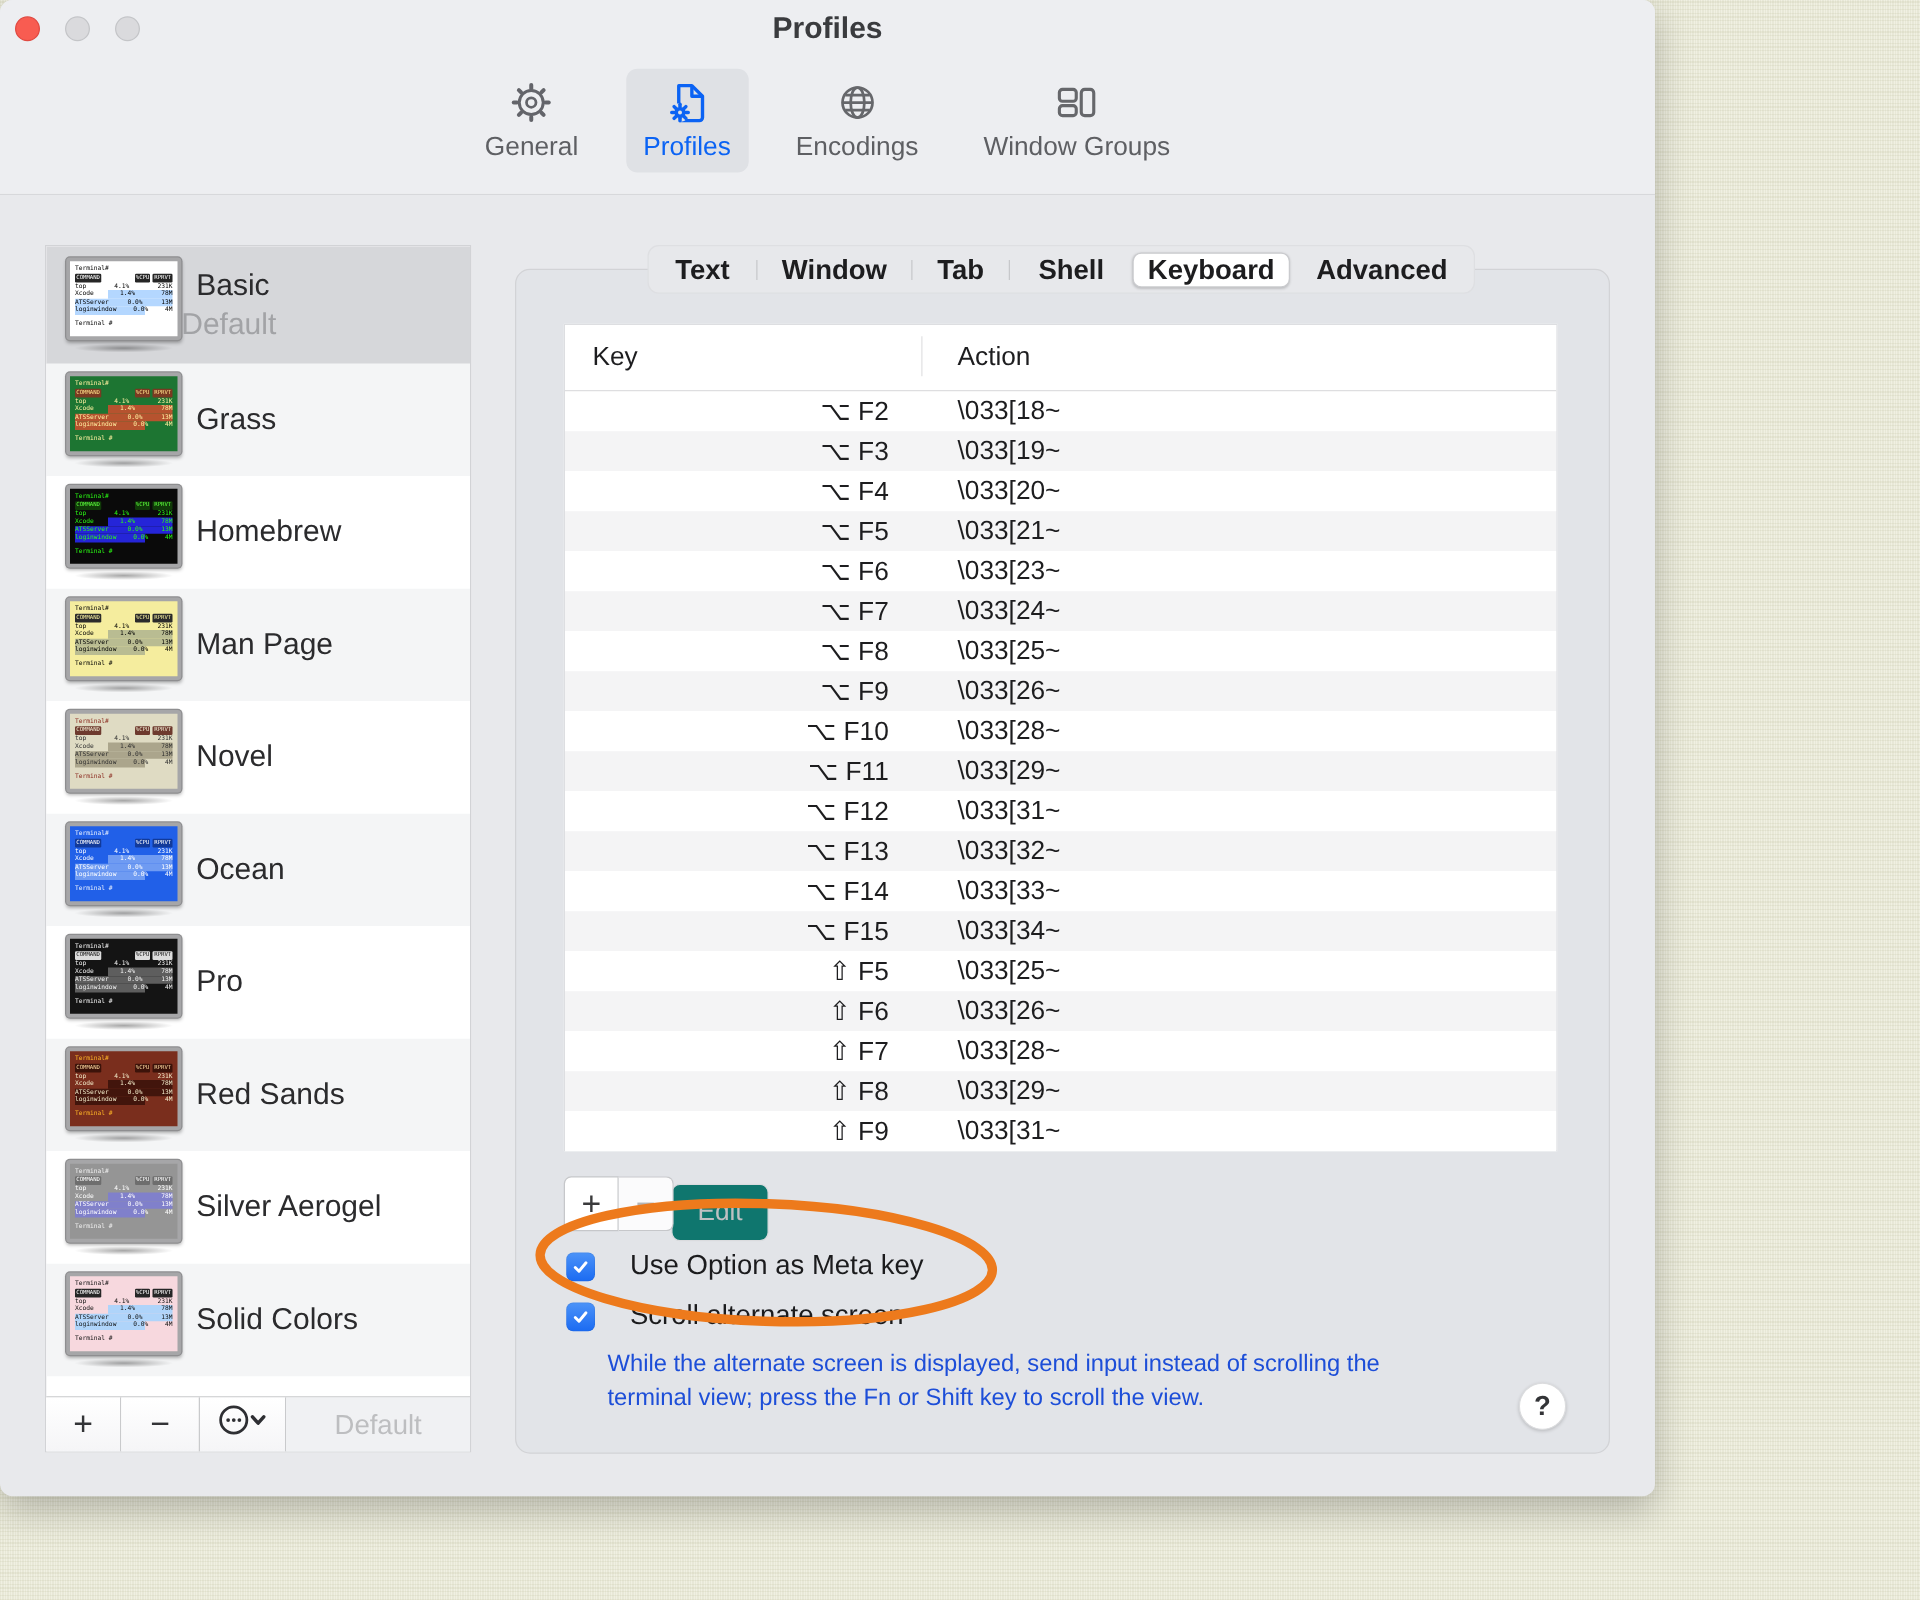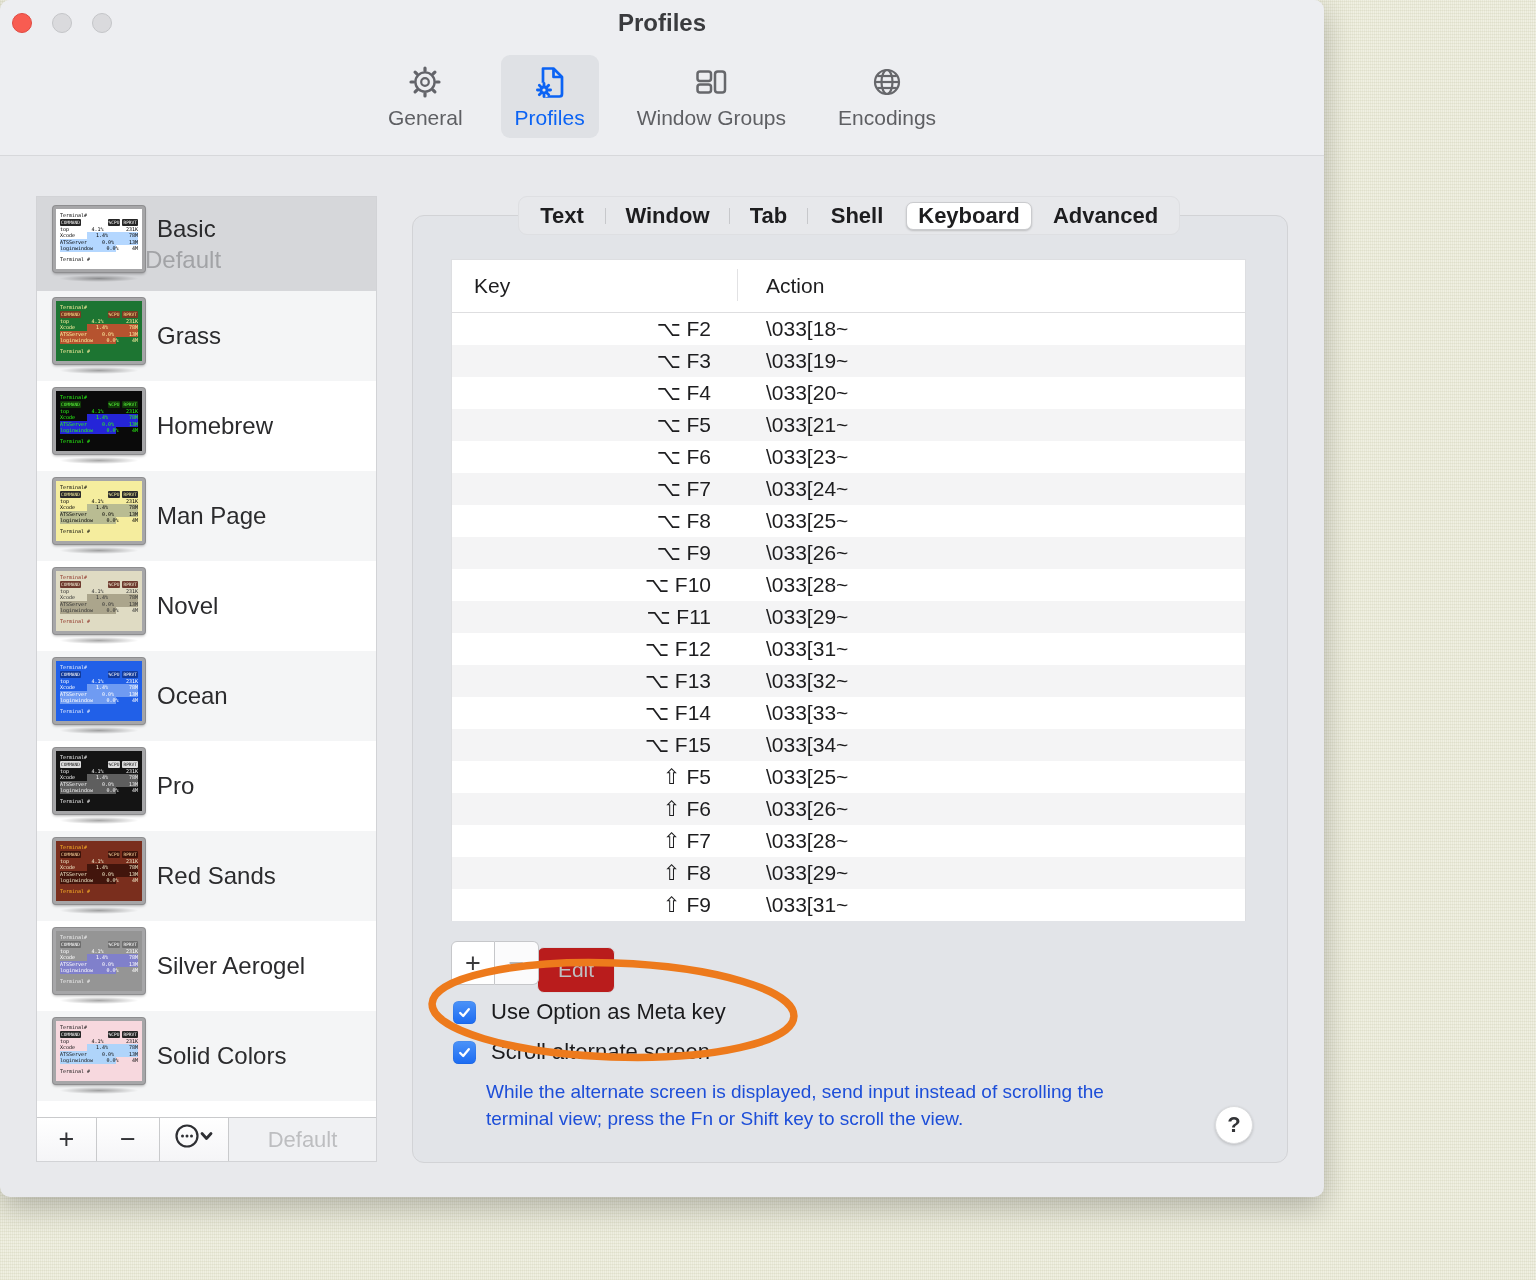--- a/index.html
+++ b/index.html
@@ -85,24 +85,24 @@
   .trow:nth-child(even) { background:#F4F4F5; }
   .tkey { width:285px; text-align:right; padding-right:26px; }
   .taction { padding-left:29px; }
   
   .addrem { position:absolute; left:38px; top:725px; display:flex; z-index:2; }
   .sq-btn { width:44px; height:44px; background:#fff; border:1px solid #C6C7CA;
     display:flex; align-items:center; justify-content:center; font-size:27px; color:#3a3a3c; }
   .sq-btn.add { border-radius:6px 0 0 6px; }
   .sq-btn.remove { border-radius:0 6px 6px 0; border-left:none; color:#B4B5B7; background:#FBFBFC; }
   .edit-btn { position:absolute; left:124px; top:731px; width:78px; height:46px;
-    background:#b91c1c; border:1px solid #DADBDE; border-radius:7px;
+    background:#0f766e; border:1px solid #DADBDE; border-radius:7px;
     display:flex; align-items:center; justify-content:center;
     font-size:21px; color:#BFC0C2; z-index:1; }
-  .cbrow { position:absolute; left:40px; display:flex; align-items:center; gap:15px; }
+  .cbrow { position:absolute; left:40px; display:flex; align-items:flex-end; gap:28px; }
   .cbrow.first { top:783px; } .cbrow.second { top:823px; }
   .checkbox { width:23px; height:23px; border-radius:5.5px;
     background:linear-gradient(#4C93F8,#1566EF); box-shadow:inset 0 0 0 .5px rgba(0,0,0,.08);
     display:flex; align-items:center; justify-content:center; }
   .cblabel { font-size:22px; color:#1b1b1d; }
   .desc { position:absolute; left:73px; top:862px; width:690px;
     font-size:19px; line-height:27px; color:#1d4ed8; }
   .help-btn { position:absolute; right:34px; top:890px; width:38px; height:38px;
     background:#fff; border:1px solid #DBDCDE; border-radius:50%;
     box-shadow:0 1px 3px rgba(0,0,0,.18);
@@ -167,43 +167,43 @@
             <circle cx="12" cy="26" r="4.4" fill="#0B63F4"></circle>
             <circle cx="12" cy="26" r="1.6" fill="#DFE1E5"></circle>
           </svg>
         </span>
         <span>Profiles</span>
       </div>
 
       <div class="tb-item">
         <span class="ticon">
           <svg width="34" height="34" viewBox="0 0 34 34">
-            <g fill="none" stroke="#66676B" stroke-width="2.5">
-              <rect x="3.5" y="6.5" width="13.5" height="9.5" rx="2.5"></rect>
-              <rect x="3.5" y="19.5" width="13.5" height="8" rx="2.5"></rect>
-              <rect x="21" y="6.5" width="10" height="21" rx="2.8"></rect>
-            </g>
-          </svg>
-        </span>
-        <span>Window Groups</span>
-      </div>
-
-      <div class="tb-item">
-        <span class="ticon">
-          <svg width="34" height="34" viewBox="0 0 34 34">
             <g fill="none" stroke="#66676B" stroke-width="2.2">
               <circle cx="17" cy="17" r="12"></circle>
               <ellipse cx="17" cy="17" rx="5.5" ry="12"></ellipse>
               <line x1="5.2" y1="17" x2="28.8" y2="17"></line>
               <line x1="7.2" y1="11" x2="26.8" y2="11"></line>
               <line x1="7.2" y1="23" x2="26.8" y2="23"></line>
             </g>
           </svg>
         </span>
         <span>Encodings</span>
+      </div>
+
+      <div class="tb-item">
+        <span class="ticon">
+          <svg width="34" height="34" viewBox="0 0 34 34">
+            <g fill="none" stroke="#66676B" stroke-width="2.5">
+              <rect x="3.5" y="6.5" width="13.5" height="9.5" rx="2.5"></rect>
+              <rect x="3.5" y="19.5" width="13.5" height="8" rx="2.5"></rect>
+              <rect x="21" y="6.5" width="10" height="21" rx="2.8"></rect>
+            </g>
+          </svg>
+        </span>
+        <span>Window Groups</span>
       </div>
     </div>
   </div>
 
   <div class="sidebar">
     <div class="plist">
       <div class="prow selected">
         <div class="thumbwrap">
           <div class="thumb" style="background: rgb(255, 255, 255);">
               <div class="t-title" style="color:#000000">Terminal#</div>

